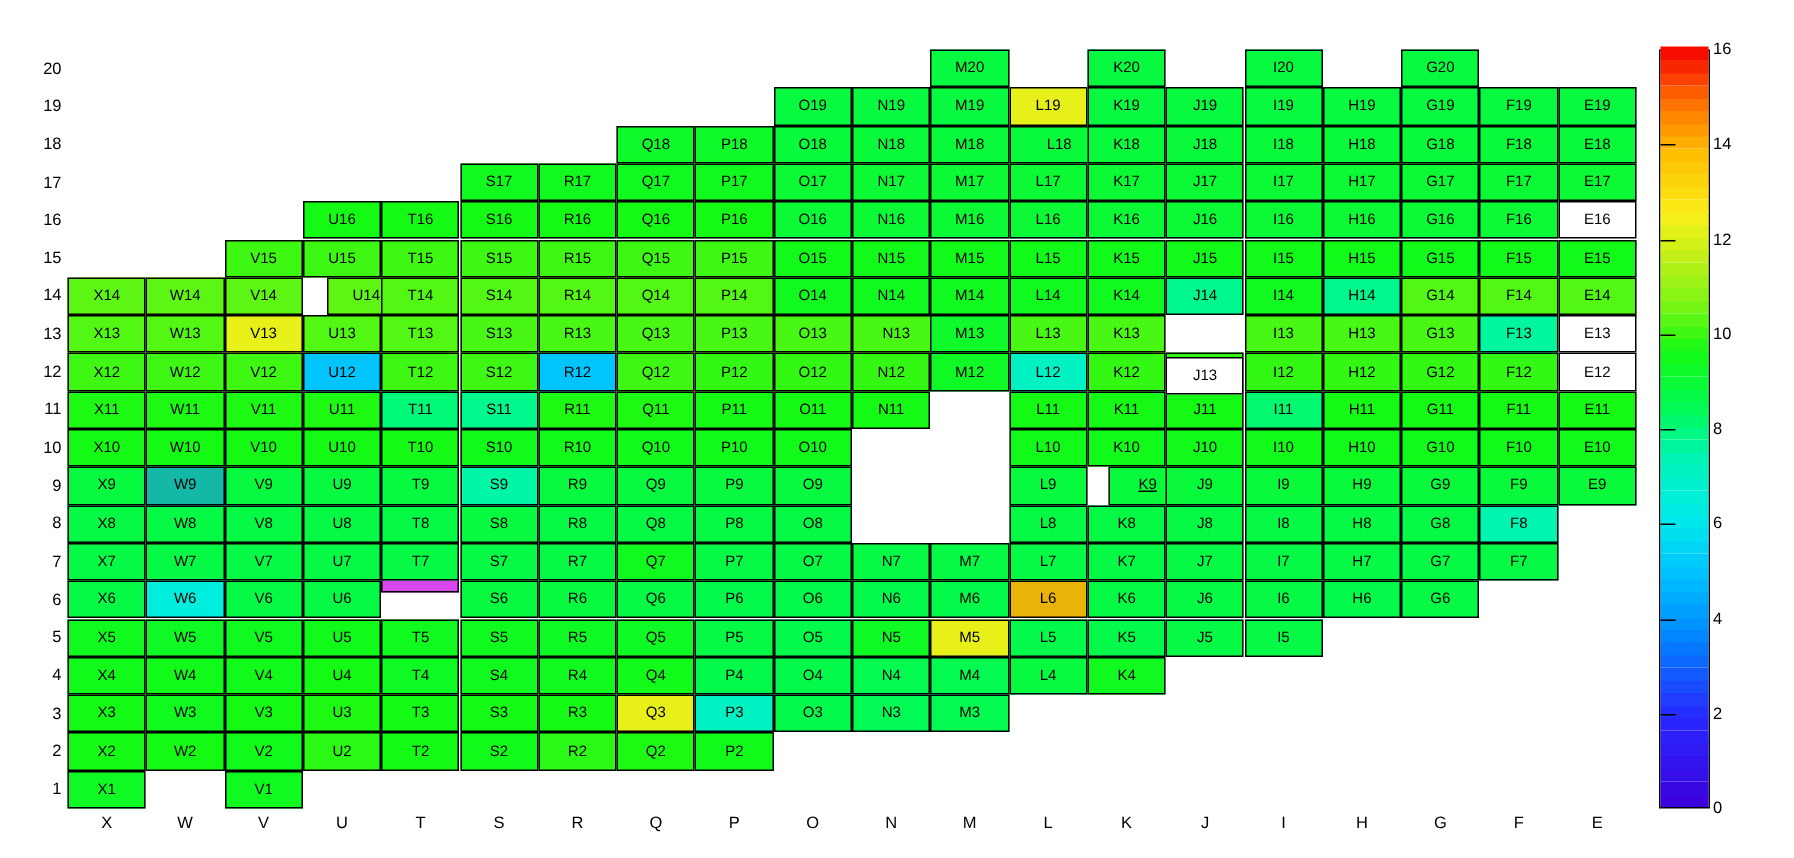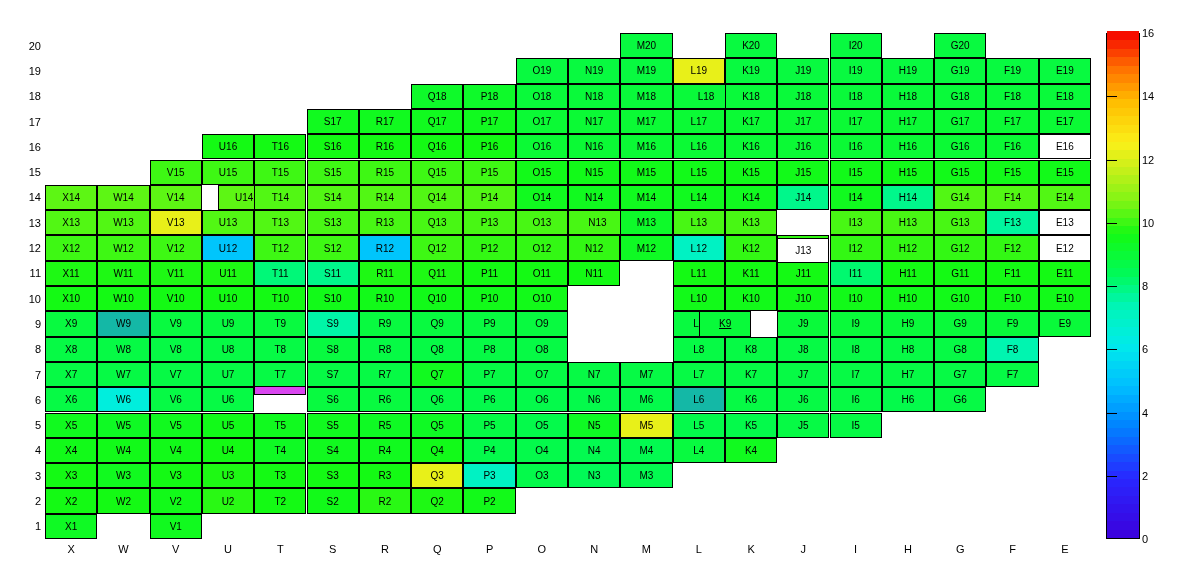--- a/index.html
+++ b/index.html
@@ -102,21 +102,21 @@
         <div class="cell" style="left: 104.6px; top: 354.2px; width: 52.3px; height: 25.3px; background: rgb(6, 250, 69);">V6</div>
         <div class="cell" style="left: 156.9px; top: 354.2px; width: 52.3px; height: 25.3px; background: rgb(6, 250, 69);">U6</div>
         <div class="cell" style="left: 209.2px; top: 337px; width: 52.3px; height: 25.3px; background: #d946ef;">T6</div>
         <div class="cell" style="left: 261.5px; top: 354.2px; width: 52.3px; height: 25.3px; background: rgb(8, 250, 64);">S6</div>
         <div class="cell" style="left: 313.8px; top: 354.2px; width: 52.3px; height: 25.3px; background: rgb(8, 250, 64);">R6</div>
         <div class="cell" style="left: 366.1px; top: 354.2px; width: 52.3px; height: 25.3px; background: rgb(6, 250, 69);">Q6</div>
         <div class="cell" style="left: 418.4px; top: 354.2px; width: 52.3px; height: 25.3px; background: rgb(4, 250, 75);">P6</div>
         <div class="cell" style="left: 470.7px; top: 354.2px; width: 52.3px; height: 25.3px; background: rgb(4, 250, 75);">O6</div>
         <div class="cell" style="left: 523px; top: 354.2px; width: 52.3px; height: 25.3px; background: rgb(4, 250, 75);">N6</div>
         <div class="cell" style="left: 575.3px; top: 354.2px; width: 52.3px; height: 25.3px; background: rgb(4, 250, 75);">M6</div>
-        <div class="cell" style="left: 627.6px; top: 354.2px; width: 52.3px; height: 25.3px; background: #14b8a6;">L6</div>
+        <div class="cell" style="left: 627.6px; top: 354.2px; width: 52.3px; height: 25.3px; background: #eab308;">L6</div>
         <div class="cell" style="left: 679.9px; top: 354.2px; width: 52.3px; height: 25.3px; background: rgb(6, 250, 69);">K6</div>
         <div class="cell" style="left: 732.2px; top: 354.2px; width: 52.3px; height: 25.3px; background: rgb(6, 250, 69);">J6</div>
         <div class="cell" style="left: 784.5px; top: 354.2px; width: 52.3px; height: 25.3px; background: rgb(6, 250, 69);">I6</div>
         <div class="cell" style="left: 836.8px; top: 354.2px; width: 52.3px; height: 25.3px; background: rgb(4, 250, 75);">H6</div>
         <div class="cell" style="left: 889.1px; top: 354.2px; width: 52.3px; height: 25.3px; background: rgb(6, 250, 69);">G6</div>
         <div class="cell" style="left: 0px; top: 328.9px; width: 52.3px; height: 25.3px; background: rgb(6, 250, 69);">X7</div>
         <div class="cell" style="left: 52.3px; top: 328.9px; width: 52.3px; height: 25.3px; background: rgb(6, 250, 69);">W7</div>
         <div class="cell" style="left: 104.6px; top: 328.9px; width: 52.3px; height: 25.3px; background: rgb(6, 250, 69);">V7</div>
         <div class="cell" style="left: 156.9px; top: 328.9px; width: 52.3px; height: 25.3px; background: rgb(6, 250, 69);">U7</div>
         <div class="cell" style="left: 209.2px; top: 328.9px; width: 52.3px; height: 25.3px; background: rgb(6, 250, 69);">T7</div>
@@ -155,21 +155,21 @@
         <div class="cell" style="left: 52.3px; top: 278.3px; width: 52.3px; height: 25.3px; background: #14b8a6;">W9</div>
         <div class="cell" style="left: 104.6px; top: 278.3px; width: 52.3px; height: 25.3px; background: rgb(8, 250, 64);">V9</div>
         <div class="cell" style="left: 156.9px; top: 278.3px; width: 52.3px; height: 25.3px; background: rgb(8, 250, 64);">U9</div>
         <div class="cell" style="left: 209.2px; top: 278.3px; width: 52.3px; height: 25.3px; background: rgb(8, 250, 64);">T9</div>
         <div class="cell" style="left: 261.5px; top: 278.3px; width: 52.3px; height: 25.3px; background: rgb(0, 246, 167);">S9</div>
         <div class="cell" style="left: 313.8px; top: 278.3px; width: 52.3px; height: 25.3px; background: rgb(8, 250, 64);">R9</div>
         <div class="cell" style="left: 366.1px; top: 278.3px; width: 52.3px; height: 25.3px; background: rgb(8, 250, 64);">Q9</div>
         <div class="cell" style="left: 418.4px; top: 278.3px; width: 52.3px; height: 25.3px; background: rgb(8, 250, 64);">P9</div>
         <div class="cell" style="left: 470.7px; top: 278.3px; width: 52.3px; height: 25.3px; background: rgb(8, 250, 64);">O9</div>
         <div class="cell" style="left: 627.6px; top: 278.3px; width: 52.3px; height: 25.3px; background: rgb(8, 250, 64);">L9</div>
-        <div class="cell" style="left: 654px; top: 278.3px; width: 52.3px; height: 25.3px; background: rgb(9, 250, 58); text-decoration: underline;">K9</div>
+        <div class="cell" style="left: 694px; top: 278.3px; width: 52.3px; height: 25.3px; background: rgb(9, 250, 58); text-decoration: underline;">K9</div>
         <div class="cell" style="left: 732.2px; top: 278.3px; width: 52.3px; height: 25.3px; background: rgb(9, 250, 58);">J9</div>
         <div class="cell" style="left: 784.5px; top: 278.3px; width: 52.3px; height: 25.3px; background: rgb(9, 250, 58);">I9</div>
         <div class="cell" style="left: 836.8px; top: 278.3px; width: 52.3px; height: 25.3px; background: rgb(9, 250, 58);">H9</div>
         <div class="cell" style="left: 889.1px; top: 278.3px; width: 52.3px; height: 25.3px; background: rgb(9, 250, 58);">G9</div>
         <div class="cell" style="left: 941.4px; top: 278.3px; width: 52.3px; height: 25.3px; background: rgb(9, 250, 58);">F9</div>
         <div class="cell" style="left: 993.7px; top: 278.3px; width: 52.3px; height: 25.3px; background: rgb(9, 250, 58);">E9</div>
         <div class="cell" style="left: 0px; top: 253px; width: 52.3px; height: 25.3px; background: rgb(20, 250, 20);">X10</div>
         <div class="cell" style="left: 52.3px; top: 253px; width: 52.3px; height: 25.3px; background: rgb(20, 250, 20);">W10</div>
         <div class="cell" style="left: 104.6px; top: 253px; width: 52.3px; height: 25.3px; background: rgb(20, 250, 20);">V10</div>
         <div class="cell" style="left: 156.9px; top: 253px; width: 52.3px; height: 25.3px; background: rgb(20, 250, 20);">U10</div>

